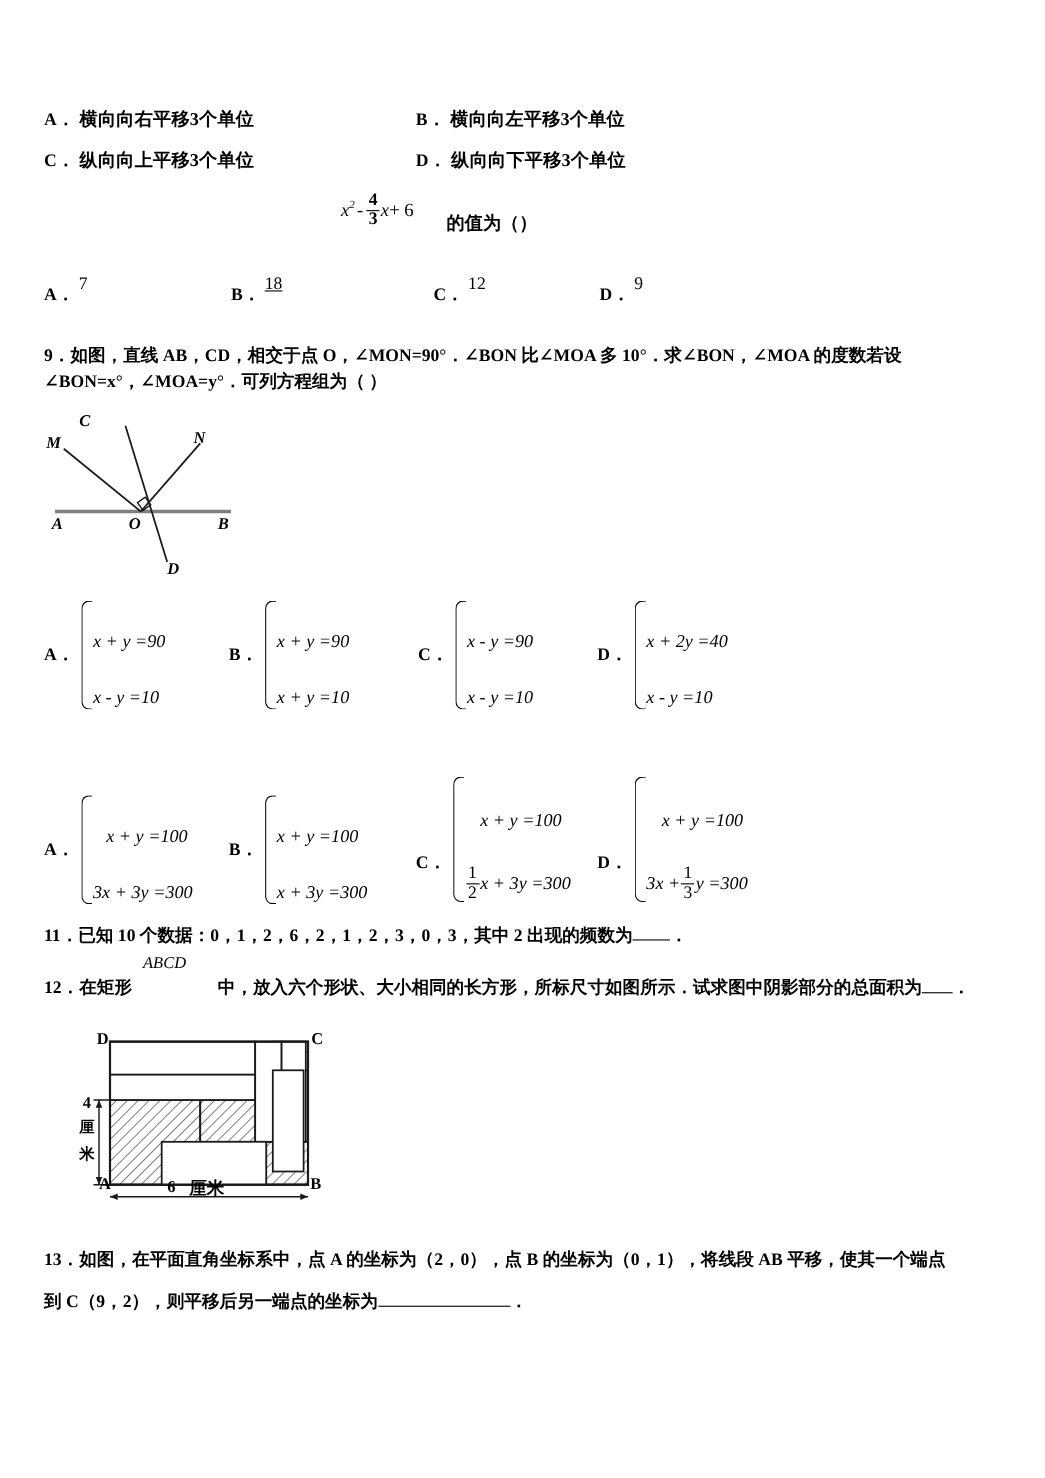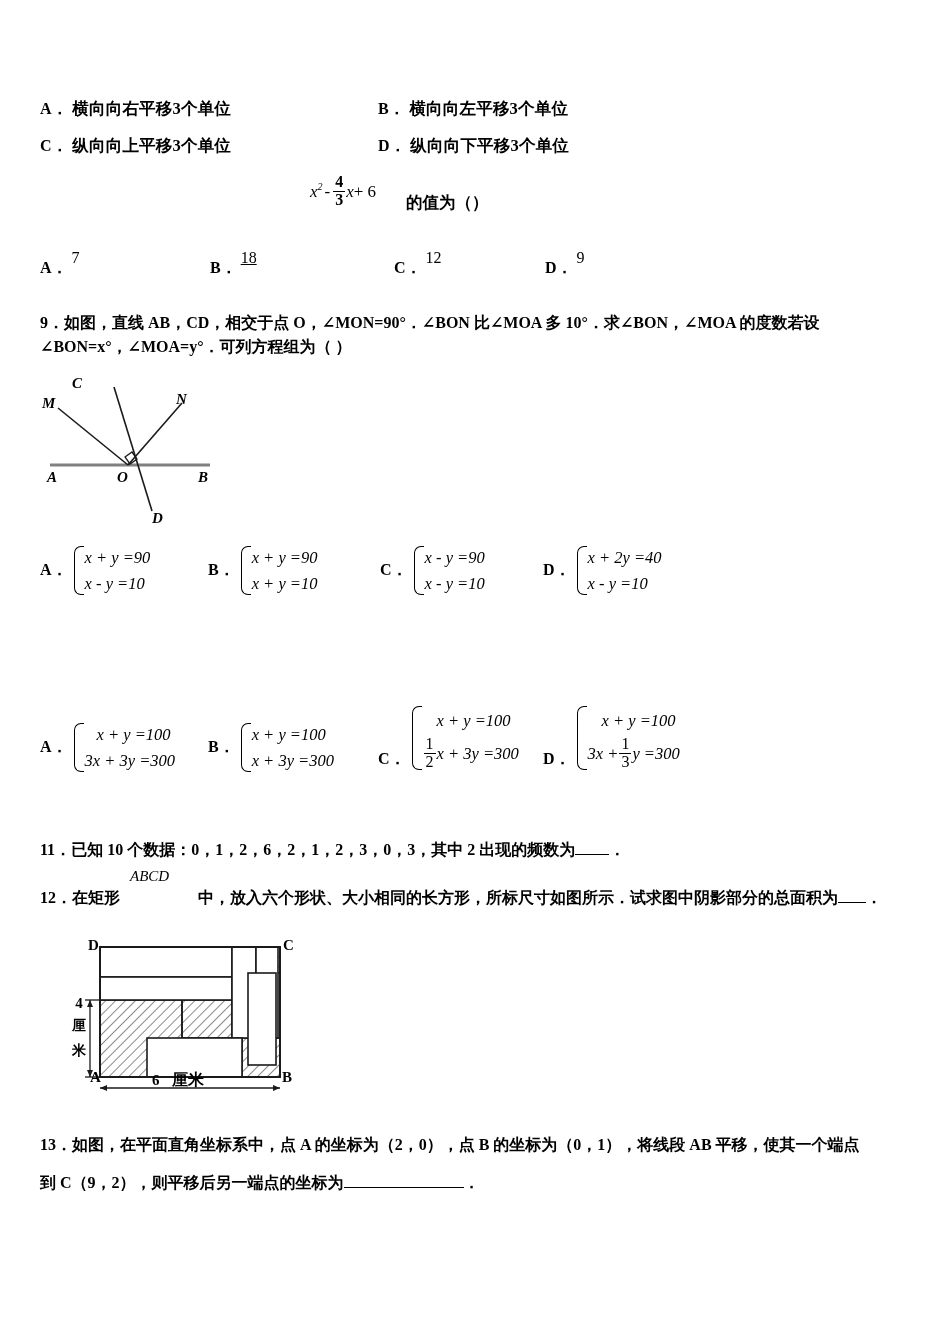--- a/index.html
+++ b/index.html
@@ -83,21 +83,21 @@
     position: absolute;
     left: 2px;
     top: 1px;
     bottom: 1px;
     width: 9px;
     border-left: 1.4px solid #000;
     border-top: 1.4px solid #000;
     border-bottom: 1.4px solid #000;
     border-radius: 7px 0 0 7px;
   }
-  .sys .ln { display: block; white-space: nowrap; }
+  .sys .ln { display: block; white-space: nowrap; margin-top: 25px; }
 
   .optbox { position: absolute; white-space: nowrap; }
   .optbox .lt { font-weight: bold; font-size: 16px; margin-right: 4px; vertical-align: middle; }
   .ul-short { display:inline-block; width: 34px; border-bottom: 1.6px solid #000; }
   .ul-long  { display:inline-block; width: 120px; border-bottom: 1.6px solid #000; }
 
   
   #fig9 { position: absolute; left: 40px; top: 375px; width: 240px; height: 160px; }
   
   #fig12 { position: absolute; left: 52px; top: 925px; width: 265px; height: 190px; }

